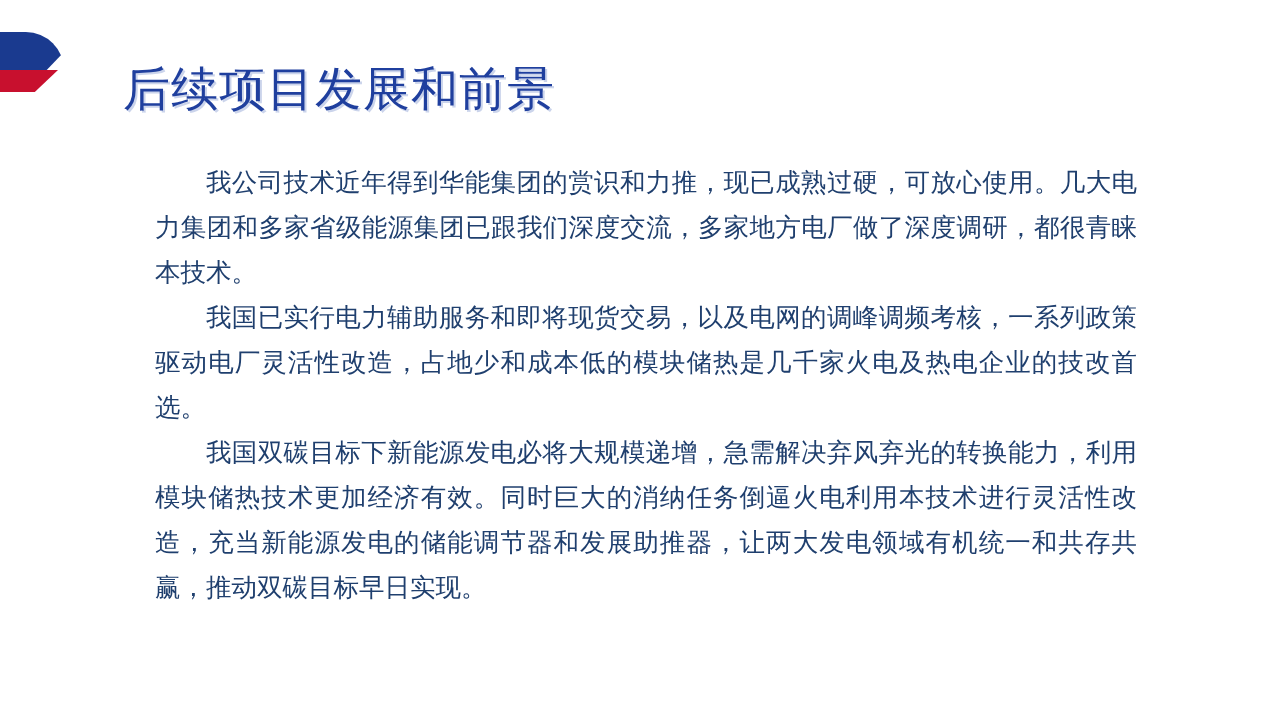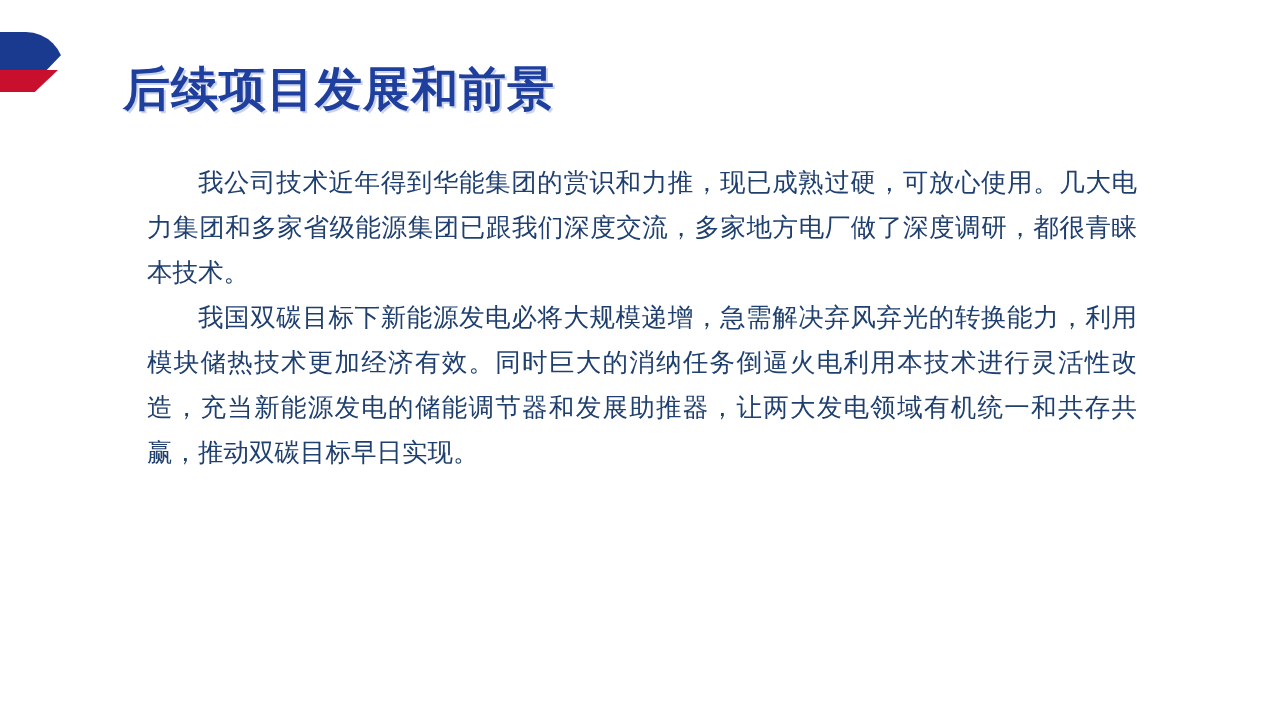--- a/index.html
+++ b/index.html
@@ -48,21 +48,21 @@
     background: #c8102e;
     clip-path: polygon(0 0, 100% 0, 60% 100%, 0 100%);
   }
 
   
   .title {
     position: absolute;
     left: 123px;
     top: 58px;
     font-family: "Liberation Sans", "DejaVu Sans", sans-serif;
-    font-weight: bold;
+    font-weight: normal;
     font-size: 47px;
     letter-spacing: 1px;
     color: #1f3f9e;
     text-shadow: 2px 2px 0 rgba(140,160,210,0.45);
     white-space: nowrap;
   }
 
   
   .body-block {
     position: absolute;
@@ -70,34 +70,35 @@
     top: 160px;
     width: 990px;
   }
   .para {
     color: #1f3f6e;
     font-size: 25.5px;
     line-height: 45px;
     text-indent: 2em;
     text-align: justify;
     text-justify: inter-ideograph;
-    margin: 0 0 0 0;
+    margin: 0 0 0 8px;
     font-family: "Liberation Serif", "DejaVu Serif", serif;
   }
 </style>
 </head>
 <body>
 
 <div class="slide">
 
   <div class="corner-mark">
     <div class="blue-shape"></div>
     <div class="red-shape"></div>
   </div>
 
   <div class="title">后续项目发展和前景</div>
 
   <div class="body-block">
     <p class="para">我公司技术近年得到华能集团的赏识和力推，现已成熟过硬，可放心使用。几大电力集团和多家省级能源集团已跟我们深度交流，多家地方电厂做了深度调研，都很青睐本技术。</p>
+    <p class="para">我国已实行电力辅助服务和即将现货交易，以及电网的调峰调频考核，一系列政策驱动电厂灵活性改造，占地少和成本低的模块储热是几千家火电及热电企业的技改首选。</p>
     <p class="para">我国双碳目标下新能源发电必将大规模递增，急需解决弃风弃光的转换能力，利用模块储热技术更加经济有效。同时巨大的消纳任务倒逼火电利用本技术进行灵活性改造，充当新能源发电的储能调节器和发展助推器，让两大发电领域有机统一和共存共赢，推动双碳目标早日实现。</p>
   </div>
 
 </div>
 
 </body></html>

